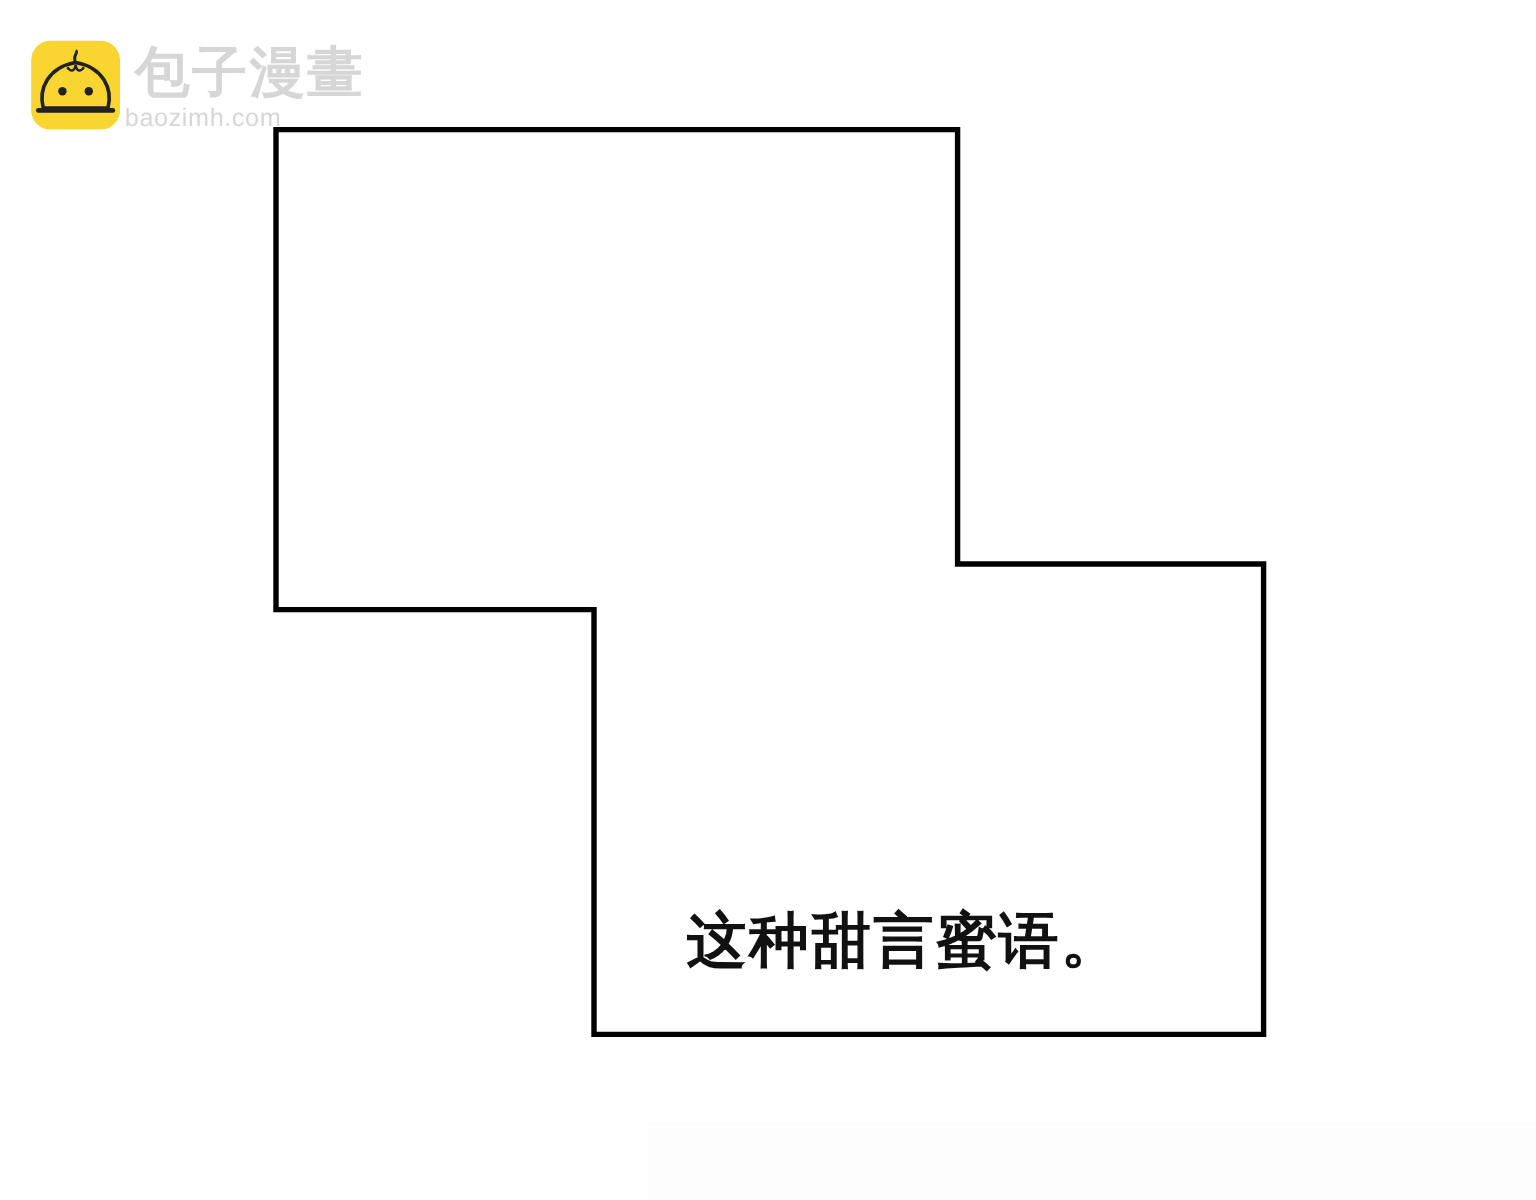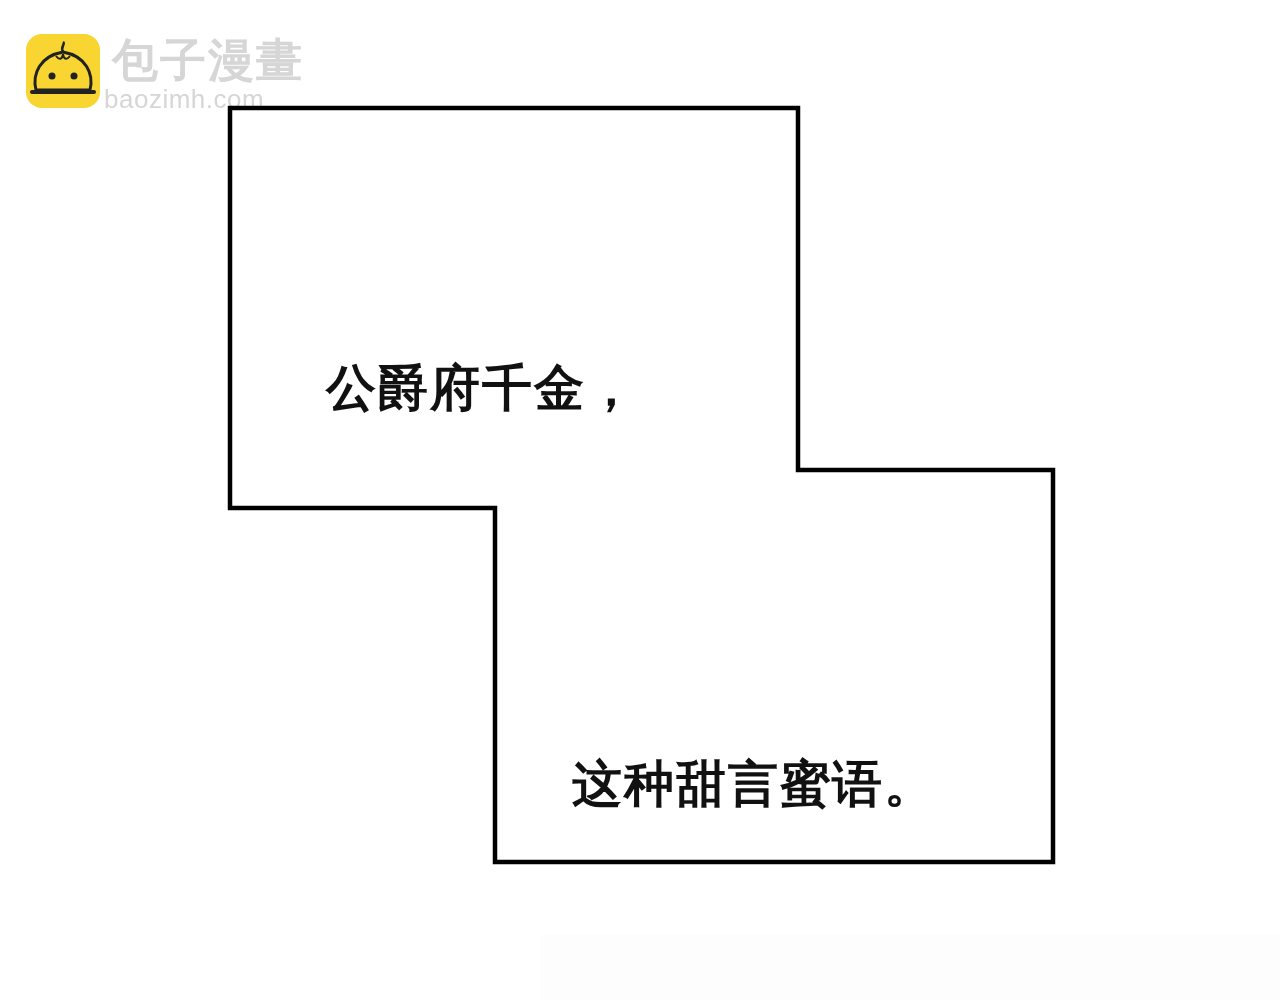--- a/index.html
+++ b/index.html
@@ -3,21 +3,21 @@
 <meta charset="utf-8">
 <style>
   html, body { margin: 0; padding: 0; background: #ffffff; }
   body { width: 1280px; height: 1000px; position: relative; overflow: hidden; font-family: "DejaVu Sans", sans-serif; }
   .page { position: absolute; left: 0; top: 0; width: 1280px; height: 1000px; background: #ffffff; }
 
   
   .wm-logo { position: absolute; left: 26px; top: 34px; width: 74px; height: 74px; border-radius: 16px; background: #f8d530; }
   .wm-logo svg { position: absolute; left: 0; top: 0; }
   .wm-title { position: absolute; left: 112px; top: 34px; font-size: 46px; line-height: 52px; color: #d6d6d6; letter-spacing: 2px; font-weight: bold; }
-  .wm-url { position: absolute; left: 104px; top: 84px; font-size: 26px; line-height: 30px; color: #d6d6d6; font-family: "Liberation Sans", sans-serif; letter-spacing: 0.5px; }
+  .wm-url { position: absolute; left: 104px; top: 84px; font-size: 21px; line-height: 30px; color: #d6d6d6; font-family: "Liberation Sans", sans-serif; letter-spacing: 0.5px; }
 
   
   .frame { position: absolute; left: 0; top: 0; }
 
   .bubble-text { position: absolute; color: #111111; font-family: "DejaVu Sans", sans-serif; font-size: 50px; line-height: 77px; white-space: pre; letter-spacing: 2px; font-weight: bold; }
   .text-a { left: 326px; top: 196px; }
   .text-b { left: 572px; top: 592px; }
 
   .faint-strip { position: absolute; left: 540px; top: 935px; width: 740px; height: 65px; background: #fdfdfd; }
 </style>
@@ -37,21 +37,20 @@
     </svg>
   </div>
   <div class="wm-title">包子漫畫</div>
   <div class="wm-url">baozimh.com</div>
 
   <svg class="frame" width="1280" height="1000" viewBox="0 0 1280 1000">
     <polygon points="230,108 798,108 798,470 1053,470 1053,862 495,862 495,508 230,508" fill="#ffffff" stroke="#000000" stroke-width="4.5" stroke-linejoin="miter"></polygon>
   </svg>
 
   <div class="bubble-text text-a">
-    <div>公爵府千金，</div>
   </div>
 
   <div class="bubble-text text-b">
     <div>这种甜言蜜语。</div>
   </div>
 
   <div class="faint-strip"></div>
 </div>
 
 </body></html>

